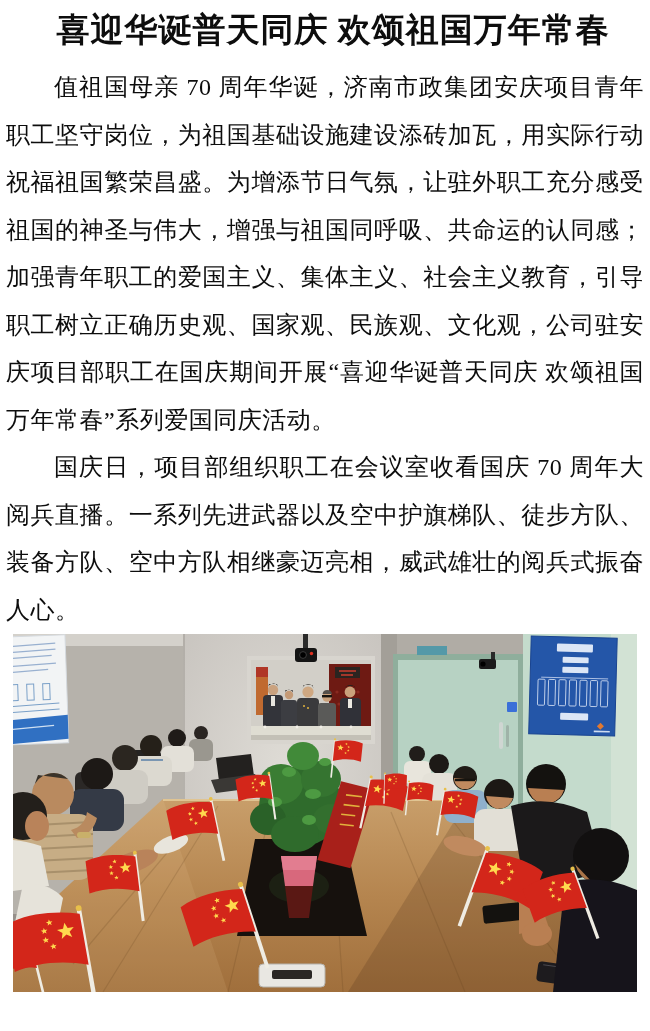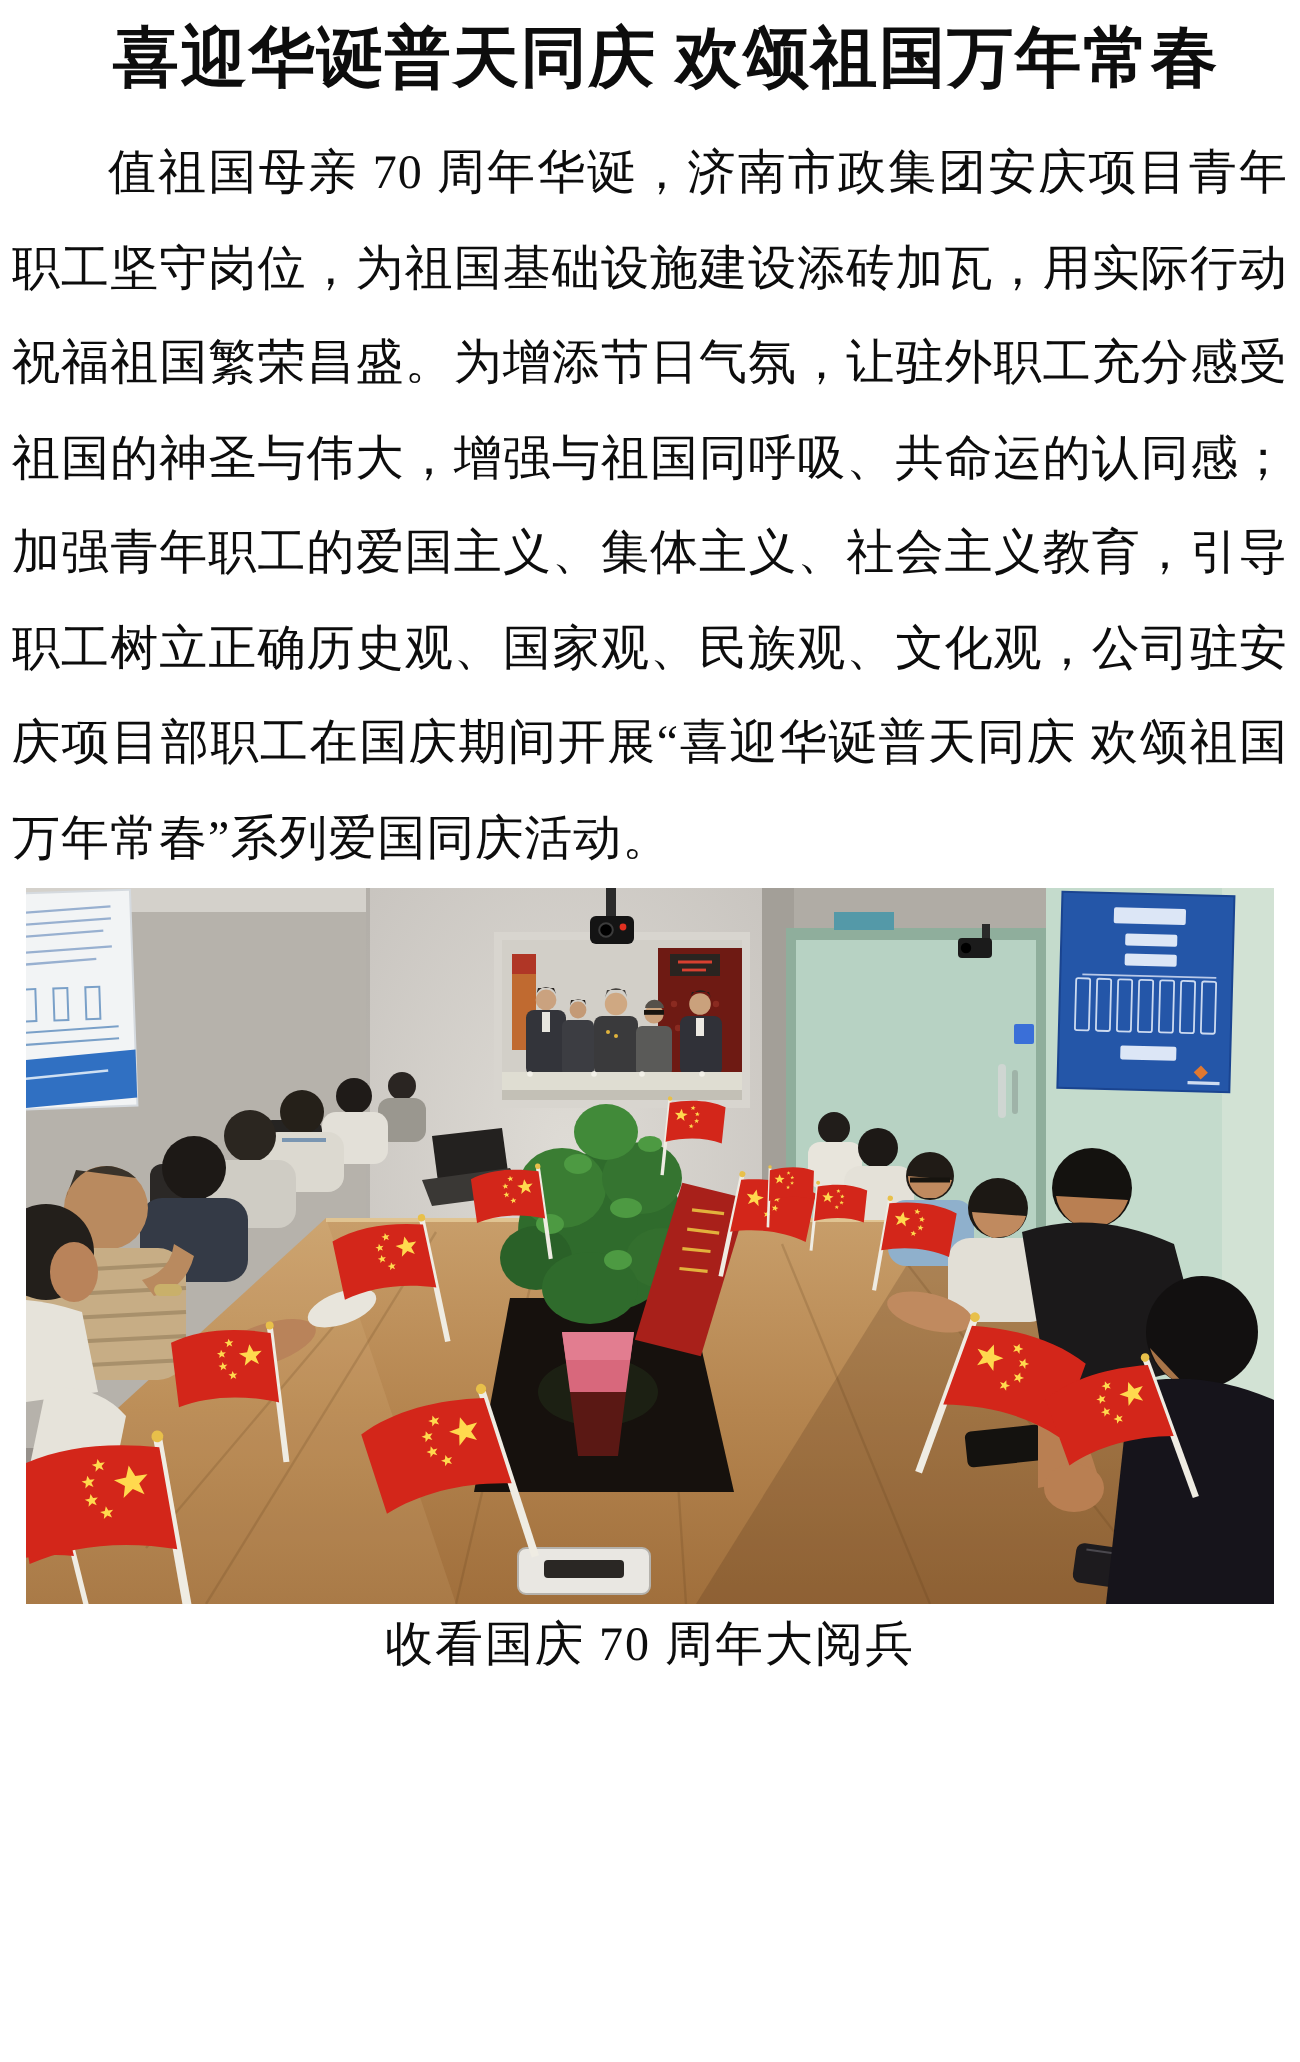--- a/index.html
+++ b/index.html
@@ -17,20 +17,21 @@
   figcaption{margin-top:6px;font-size:24px;line-height:30px;text-align:center;letter-spacing:1px;}
 </style>
 </head>
 <body>
 
 <div class="page">
 
   <h1 class="article-title">喜迎华诞普天同庆 欢颂祖国万年常春</h1>
 
   <p class="body-para first">值祖国母亲 70 周年华诞，济南市政集团安庆项目青年职工坚守岗位，为祖国基础设施建设添砖加瓦，用实际行动祝福祖国繁荣昌盛。为增添节日气氛，让驻外职工充分感受祖国的神圣与伟大，增强与祖国同呼吸、共命运的认同感；加强青年职工的爱国主义、集体主义、社会主义教育，引导职工树立正确历史观、国家观、民族观、文化观，公司驻安庆项目部职工在国庆期间开展“喜迎华诞普天同庆 欢颂祖国万年常春”系列爱国同庆活动。</p>
+  <p class="body-para">国庆日，项目部组织职工在会议室收看国庆 70 周年大阅兵直播。一系列先进武器以及空中护旗梯队、徒步方队、装备方队、空中方队相继豪迈亮相，威武雄壮的阅兵式振奋人心。</p>
 
   <figure>
     <div class="photo-wrap">
     <svg width="624" height="358" viewBox="0 0 624 358" xmlns="http://www.w3.org/2000/svg">
       <defs>
         <linearGradient id="wood" x1="0" y1="0" x2="0" y2="1">
           <stop offset="0" stop-color="#c89e6a"></stop>
           <stop offset="0.5" stop-color="#b5854f"></stop>
           <stop offset="1" stop-color="#a06f3c"></stop>
         </linearGradient>
@@ -351,16 +352,15 @@
         <use href="#flag" transform="translate(322,106) rotate(6) scale(0.7,0.7)"></use>
         <use href="#flag" transform="translate(358,144) rotate(12) scale(0.95,0.95)"></use>
         <use href="#flag" transform="translate(372,140) rotate(2) scale(0.55,0.55)"></use>
         <use href="#flag" transform="translate(396,148) rotate(6) scale(0.62,0.62)"></use>
         <use href="#flag" transform="translate(432,156) rotate(10) scale(0.85,0.85)"></use>
         <use href="#flag" transform="translate(474,216) rotate(20) scale(1.5,1.5)"></use>
         <use href="#flag" transform="translate(560,236) rotate(-20) scale(-1.35,1.35)"></use>
       </g>
     </svg>
     </div>
-    <figcaption>收看国庆 70 周年大阅兵</figcaption>
   </figure>
 
 </div>
 
 </body></html>

